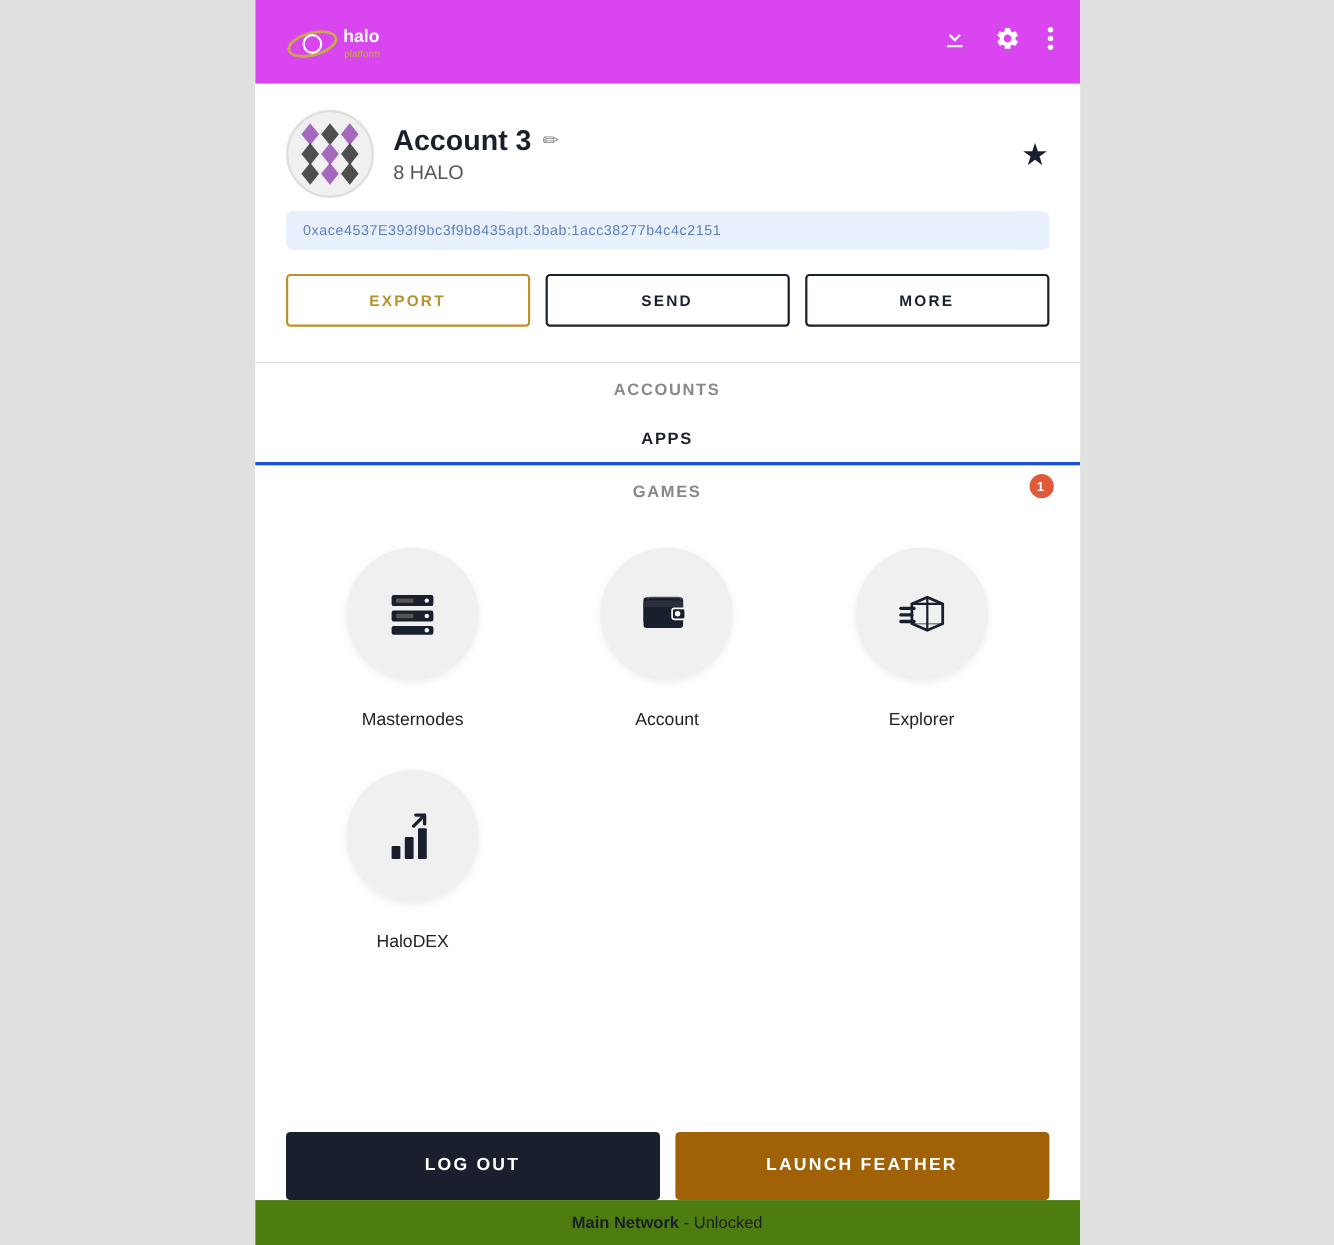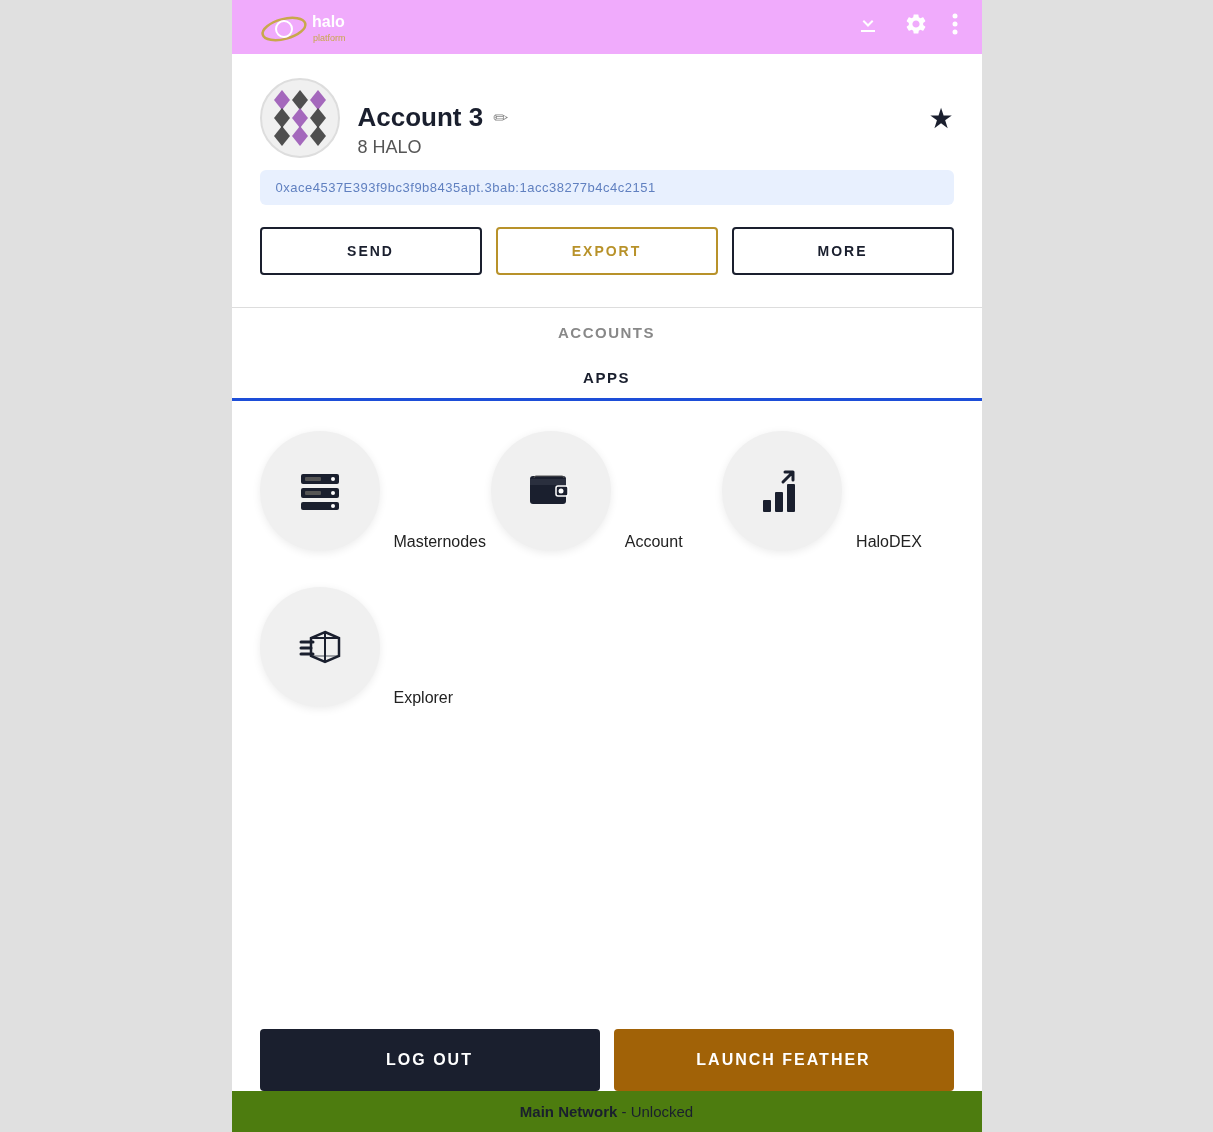--- a/index.html
+++ b/index.html
@@ -15,26 +15,26 @@
       width: 750px;
       background: #fff;
       min-height: 1132px;
       display: flex;
       flex-direction: column;
       position: relative;
       overflow: hidden;
     }
     
     .header {
-      background: #f0abfc;
+      background: #d946ef;
       display: flex;
       align-items: center;
       justify-content: space-between;
       padding: 14px 24px;
-      height: 54px;
+      height: 76px;
     }
     .header-icons {
       display: flex;
       align-items: center;
       gap: 24px;
     }
     .header-icon {
       color: #fff;
       font-size: 22px;
       cursor: pointer;
@@ -46,21 +46,21 @@
       flex-direction: column;
       gap: 0;
     }
     .account-row {
       display: flex;
       align-items: center;
       justify-content: space-between;
     }
     .account-left {
       display: flex;
-      align-items: flex-end;
+      align-items: center;
       gap: 18px;
     }
     .avatar {
       width: 80px;
       height: 80px;
       border-radius: 50%;
       background: #f0f0f0;
       border: 2px solid #ddd;
       display: flex;
       align-items: center;
@@ -176,23 +176,23 @@
     
     .apps-grid {
       display: flex;
       flex-wrap: wrap;
       padding: 30px 28px 0 28px;
       gap: 0;
     }
     .app-item {
       width: 33.33%;
       display: flex;
-      flex-direction: row;
-      align-items: flex-end;
-      gap: 14px;
+      flex-direction: column;
+      align-items: center;
+      gap: 28px;
       margin-bottom: 36px;
       cursor: pointer;
     }
     .app-icon-circle {
       width: 120px;
       height: 120px;
       border-radius: 50%;
       background: #f0f0f0;
       display: flex;
       align-items: center;
@@ -325,32 +325,36 @@
           </div>
           <span class="account-balance">8 HALO</span>
         </div>
       </div>
       <span class="star-icon">★</span>
     </div>
 
     <div class="address-bar">0xace4537E393f9bc3f9b8435apt.3bab:1acc38277b4c4c2151</div>
 
     <div class="action-buttons">
+      <button class="btn btn-export">EXPORT</button>
       <button class="btn btn-send">SEND</button>
-      <button class="btn btn-export">EXPORT</button>
       <button class="btn btn-more">MORE</button>
     </div>
   </div>
 
   <div class="tabs">
     <div class="tab">
       <span>ACCOUNTS</span>
     </div>
     <div class="tab active">
       <span>APPS</span>
+    </div>
+    <div class="tab" style="position:relative;">
+      <span>GAMES</span>
+      <span class="tab-badge">1</span>
     </div>
   </div>
 
   <div class="apps-grid">
 
     <div class="app-item">
       <div class="app-icon-circle">
         <svg class="app-icon-svg" viewBox="0 0 54 54" fill="none" xmlns="http://www.w3.org/2000/svg">
 
           <rect x="8" y="10" width="38" height="10" rx="2" fill="#1a1f2e"></rect>
@@ -379,47 +383,47 @@
           <path d="M10 14 Q10 12 12 12 L38 12 Q40 12 40 14" stroke="#555" stroke-width="1" fill="none"></path>
         </svg>
       </div>
       <span class="app-label">Account</span>
     </div>
 
     <div class="app-item">
       <div class="app-icon-circle">
         <svg class="app-icon-svg" viewBox="0 0 54 54" fill="none" xmlns="http://www.w3.org/2000/svg">
 
-          <rect x="8" y="36" width="8" height="12" rx="1" fill="#1a1f2e"></rect>
-          <rect x="20" y="28" width="8" height="20" rx="1" fill="#1a1f2e"></rect>
-          <rect x="32" y="20" width="8" height="28" rx="1" fill="#1a1f2e"></rect>
-
-          <path d="M28 18 L38 8 M38 8 L38 16 M38 8 L30 8" stroke="#1a1f2e" stroke-width="3" stroke-linecap="round" stroke-linejoin="round"></path>
-        </svg>
-      </div>
-      <span class="app-label">HaloDEX</span>
-    </div>
-
-    <div class="app-item">
-      <div class="app-icon-circle">
-        <svg class="app-icon-svg" viewBox="0 0 54 54" fill="none" xmlns="http://www.w3.org/2000/svg">
-
           <line x1="8" y1="22" x2="20" y2="22" stroke="#1a1f2e" stroke-width="3" stroke-linecap="round"></line>
           <line x1="8" y1="28" x2="18" y2="28" stroke="#1a1f2e" stroke-width="3" stroke-linecap="round"></line>
           <line x1="8" y1="34" x2="20" y2="34" stroke="#1a1f2e" stroke-width="3" stroke-linecap="round"></line>
 
           <polygon points="32,12 46,18 46,36 32,42 18,36 18,18" fill="none" stroke="#1a1f2e" stroke-width="2.5"></polygon>
           <line x1="32" y1="12" x2="32" y2="42" stroke="#1a1f2e" stroke-width="2"></line>
           <line x1="18" y1="18" x2="46" y2="18" stroke="#1a1f2e" stroke-width="2"></line>
           <line x1="18" y1="36" x2="46" y2="36" stroke="#1a1f2e" stroke-width="1.5" opacity="0.5"></line>
         </svg>
       </div>
       <span class="app-label">Explorer</span>
     </div>
 
+    <div class="app-item">
+      <div class="app-icon-circle">
+        <svg class="app-icon-svg" viewBox="0 0 54 54" fill="none" xmlns="http://www.w3.org/2000/svg">
+
+          <rect x="8" y="36" width="8" height="12" rx="1" fill="#1a1f2e"></rect>
+          <rect x="20" y="28" width="8" height="20" rx="1" fill="#1a1f2e"></rect>
+          <rect x="32" y="20" width="8" height="28" rx="1" fill="#1a1f2e"></rect>
+
+          <path d="M28 18 L38 8 M38 8 L38 16 M38 8 L30 8" stroke="#1a1f2e" stroke-width="3" stroke-linecap="round" stroke-linejoin="round"></path>
+        </svg>
+      </div>
+      <span class="app-label">HaloDEX</span>
+    </div>
+
   </div>
 
   <div style="flex:1;"></div>
 
   <div class="bottom-buttons">
     <button class="btn-logout">LOG OUT</button>
     <button class="btn-launch">LAUNCH FEATHER</button>
   </div>
 
   <div class="status-bar">

